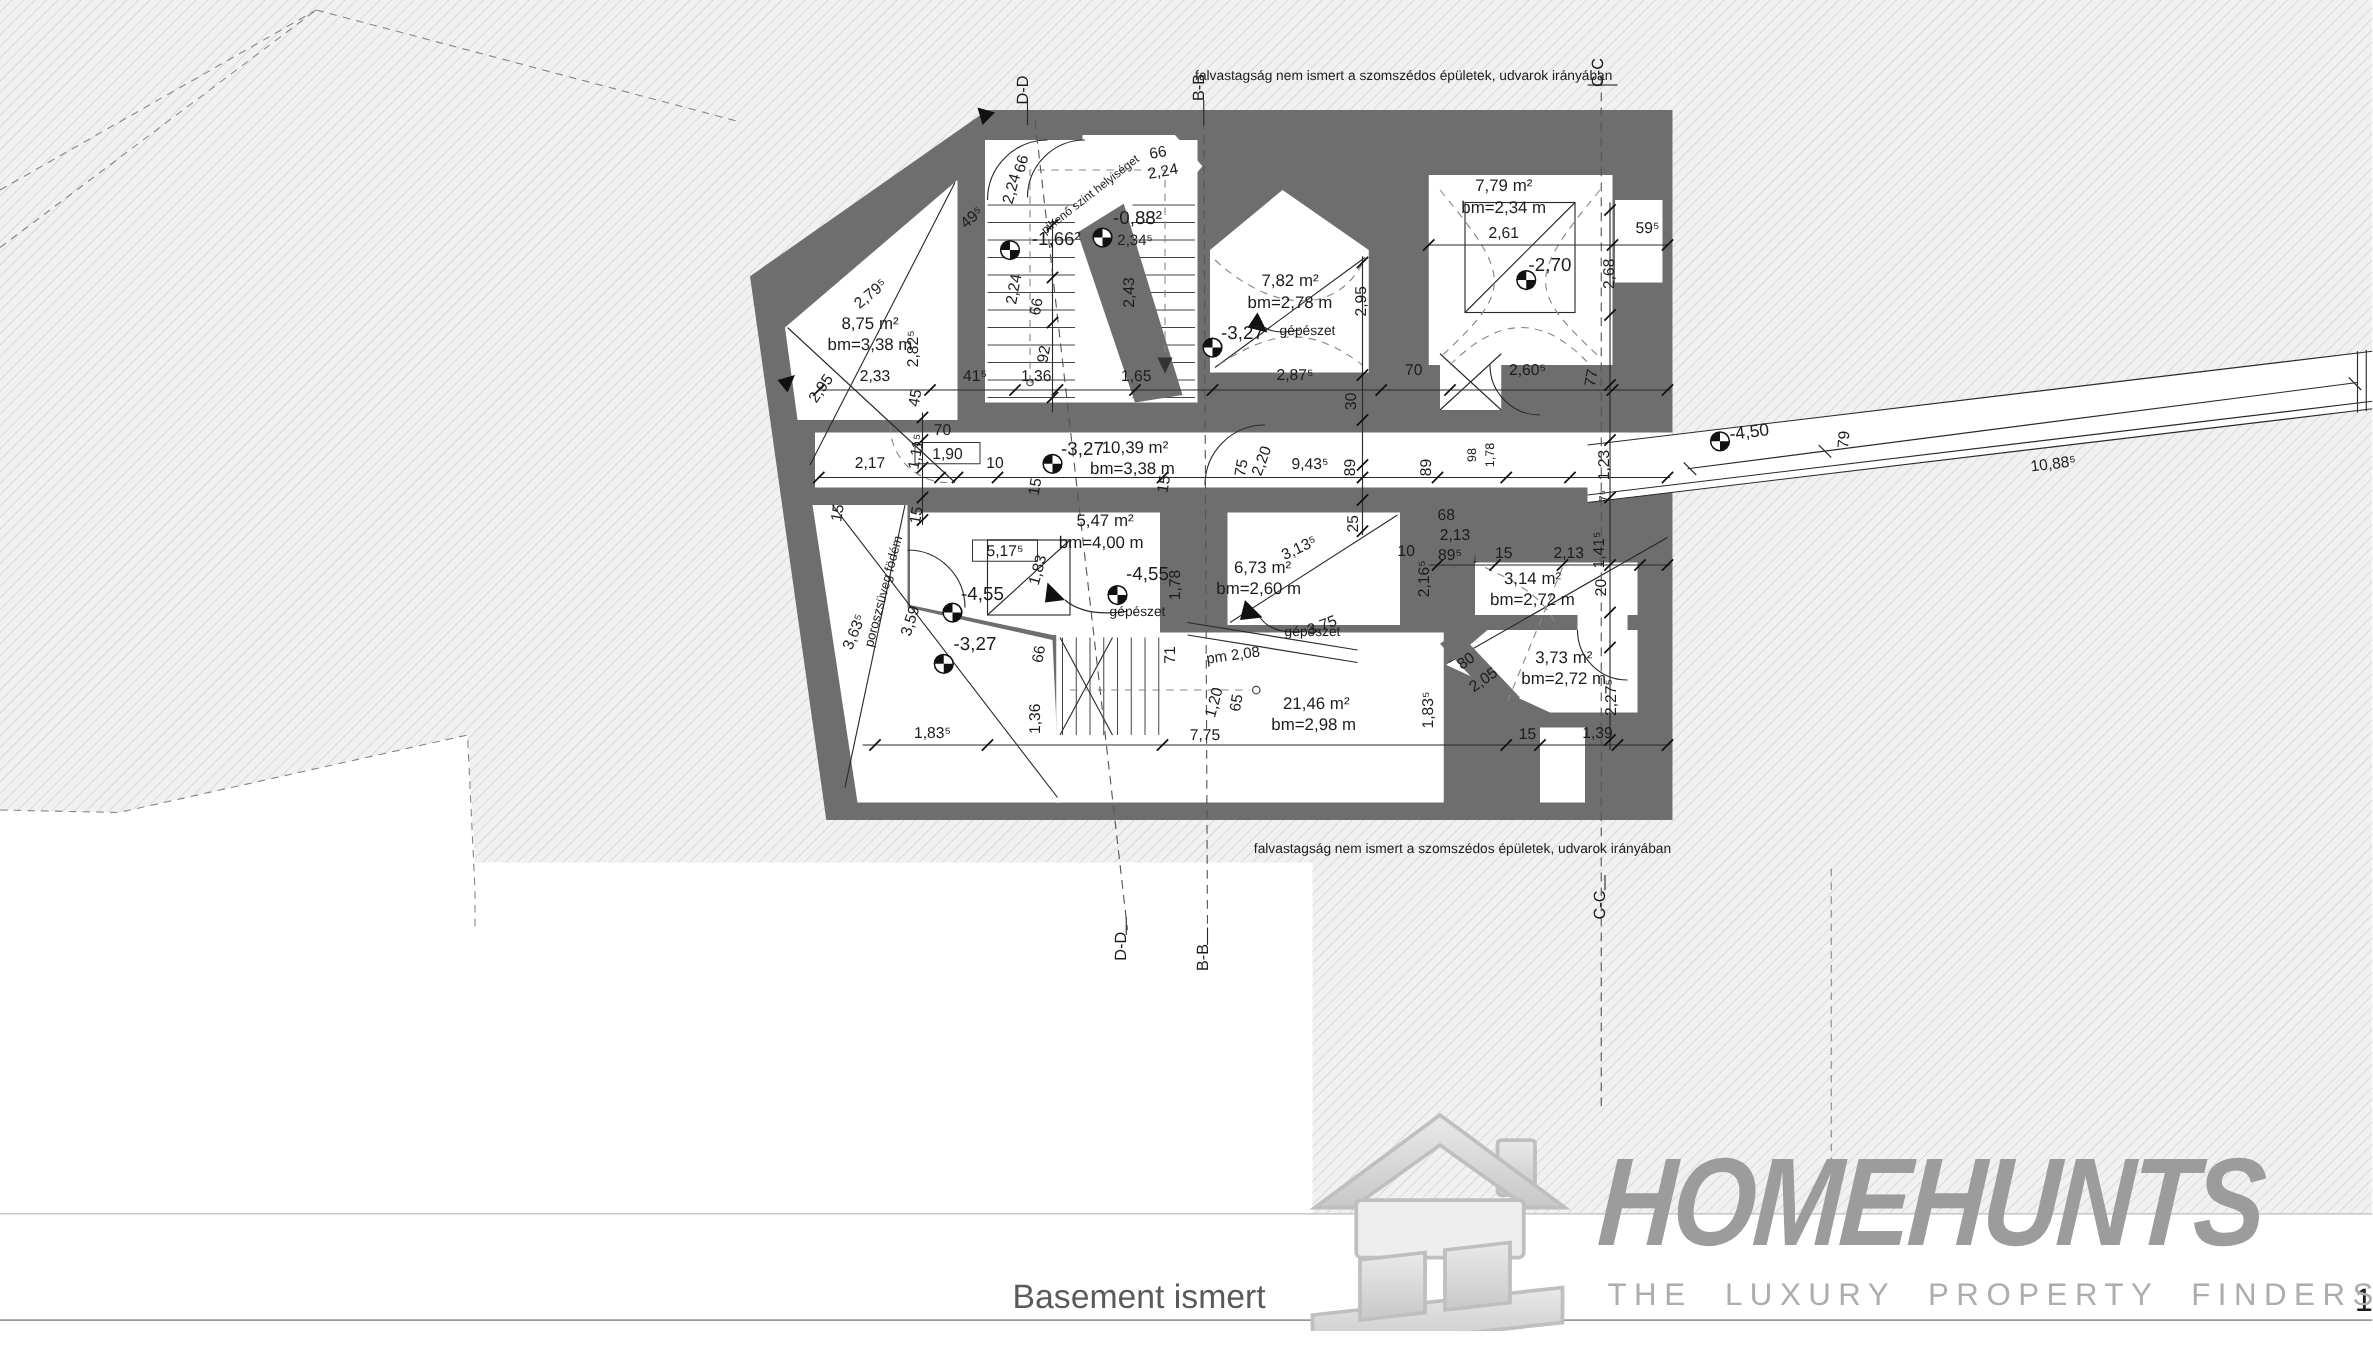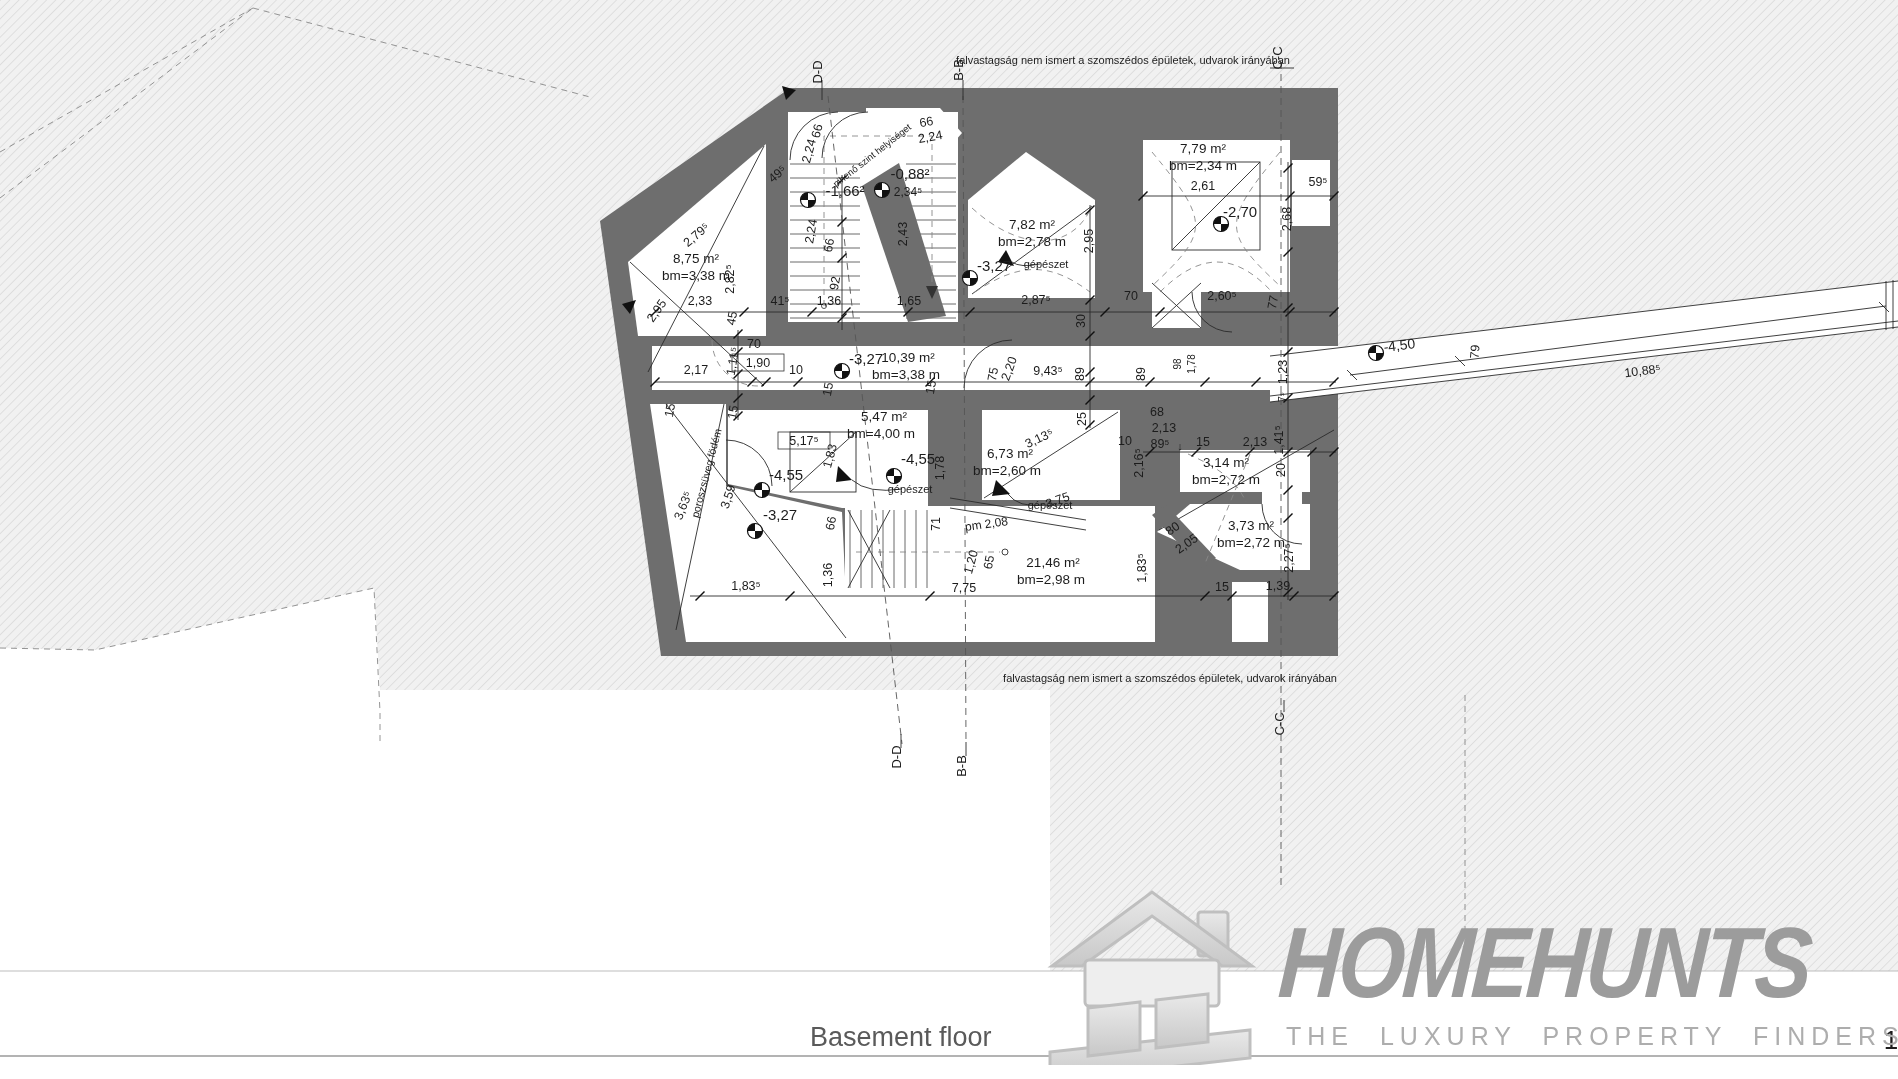--- a/index.html
+++ b/index.html
@@ -454,15 +454,15 @@
           <circle r="7.5" fill="#fff" stroke="#111" stroke-width="1.2"></circle>
           <path d="M0,0 L7.5,0 A7.5,7.5 0 0 1 0,7.5 Z" fill="#111"></path>
           <path d="M0,0 L-7.5,0 A7.5,7.5 0 0 1 0,-7.5 Z" fill="#111"></path>
         </g>
       </g>
 </svg>
 
 
 <div class="brand">HOMEHUNTS</div>
 <div class="tagline">THE LUXURY PROPERTY FINDERS</div>
-<div class="floor-title">Basement floor</div>
+<div class="floor-title">Basement ismert</div>
 
 </div>
 
 </body></html>

